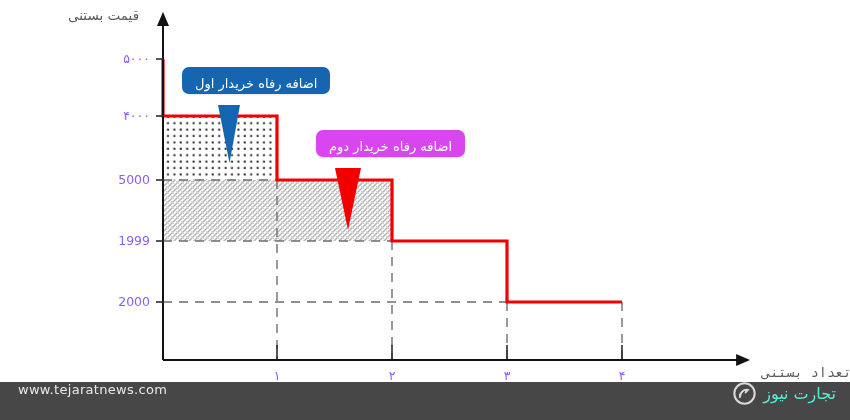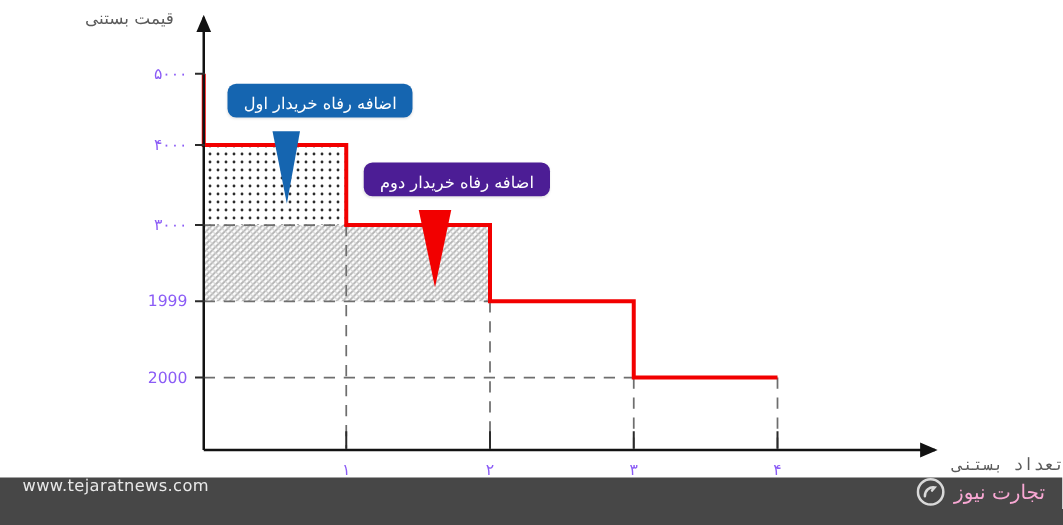--- a/index.html
+++ b/index.html
@@ -68,21 +68,21 @@
     font-size: 13px;
     line-height: 1.2;
     padding: 9px 13px 2px 13px;
     white-space: nowrap;
     direction: rtl;
     text-align: center;
     z-index: 6;
     box-shadow: 0 1px 2px rgba(0,0,0,.10);
   }
   .callout-blue { background: #1565b0; }
-  .callout-red  { background: #4c1d95; }
+  .callout-red  { background: #d946ef; margin-left: 25px; }
 
   
   .callout-tail {
     position: absolute;
     z-index: 5;
     overflow: visible;
   }
 
   #callout-buyer1 { left: 182px; top: 67px; }
   #callout-buyer2 { left: 291px; top: 130px; }
@@ -108,21 +108,21 @@
     letter-spacing: .3px;
     font-family: "DejaVu Sans", "Liberation Sans", sans-serif;
   }
   #footer-logo {
     display: flex;
     align-items: center;
     gap: 7px;
     direction: rtl;
   }
   #footer-logo-text {
-    color: #f9a8d4;
+    color: #5eead4;
     font-size: 16px;
     letter-spacing: .5px;
     direction: rtl;
   }
 </style>
 </head>
 <body>
 
 <div id="stage">
 
@@ -203,21 +203,21 @@
         <line x1="507" y1="345" x2="507" y2="359"></line>
         <line x1="622" y1="345" x2="622" y2="359"></line>
       </g>
     </svg>
 
     <div class="axis-title" id="y-axis-title">قیمت بستنی</div>
     <div class="axis-title" id="x-axis-title">تعداد بستنی</div>
 
     <div class="tick-label y-tick-label" style="left:104px; top:51px;">۵۰۰۰</div>
     <div class="tick-label y-tick-label" style="left:104px; top:108px;">۴۰۰۰</div>
-    <div class="tick-label y-tick-label" style="left:104px; top:172px;">۳۰۰۰</div>
+    <div class="tick-label y-tick-label" style="left:104px; top:172px;">5000</div>
     <div class="tick-label y-tick-label" style="left:104px; top:233px;">1999</div>
     <div class="tick-label y-tick-label" style="left:104px; top:294px;">2000</div>
 
     <div class="tick-label x-tick-label" style="left:264px; top:368px;">۱</div>
     <div class="tick-label x-tick-label" style="left:379px; top:368px;">۲</div>
     <div class="tick-label x-tick-label" style="left:494px; top:368px;">۳</div>
     <div class="tick-label x-tick-label" style="left:609px; top:368px;">۴</div>
 
     <svg class="callout-tail" id="callout-buyer1-tail" viewBox="0 0 26 58">
       <path d="M 2,0 L 24,0 L 13.5,58 Z" fill="#1565b0"></path>

